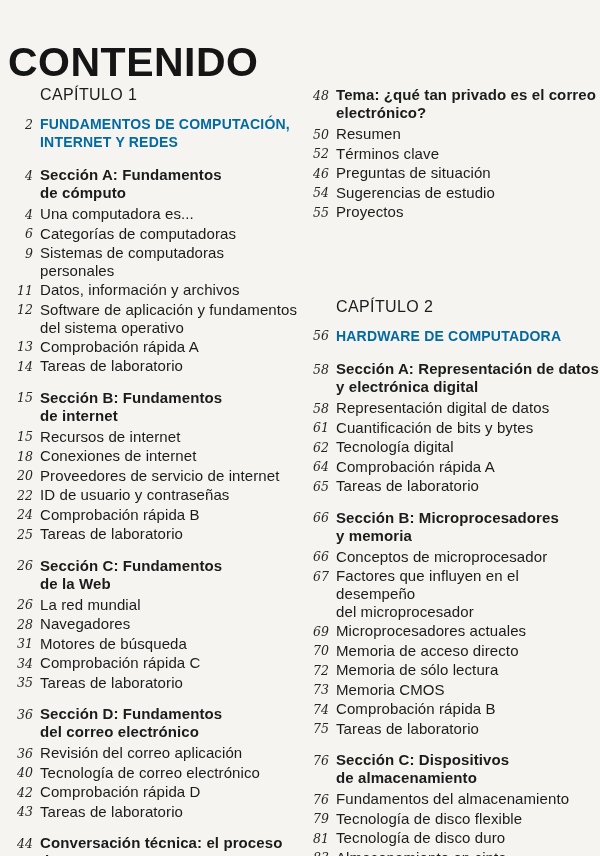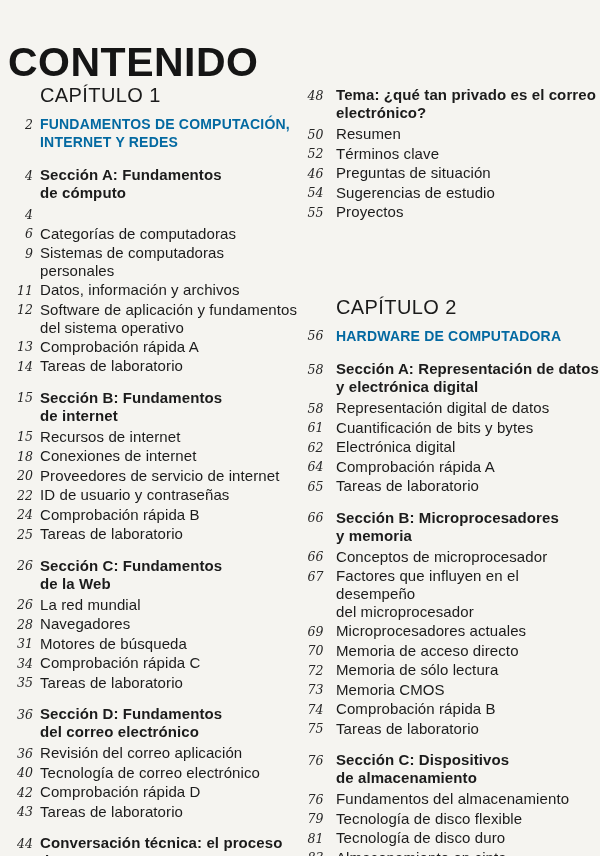--- a/index.html
+++ b/index.html
@@ -56,36 +56,35 @@
     text-align: right;
     font-family: "DejaVu Serif", serif;
     font-style: italic;
     font-size: 12.5px;
     line-height: 18px;
     color: #262626;
     padding-top: 0.5px;
   }
   .col-right .num {
     flex-basis: 27px;
-    text-align: center;
   }
   .txt {
     flex: 1;
     margin-left: 7px;
     font-size: 15px;
     line-height: 18px;
     white-space: pre-line;
     letter-spacing: 0.1px;
   }
   .row.chapter_label {
     margin-bottom: 11px;
   }
   .row.chapter_label .txt {
     font-weight: 500;
-    font-size: 20px;
+    font-size: 16px;
     letter-spacing: 0.4px;
   }
   .row.chapter_title {
     margin-bottom: 15px;
   }
   .row.chapter_title .txt {
     font-weight: 800;
     font-size: 14px;
     letter-spacing: 0.2px;
     color: #0369a1;
@@ -114,20 +113,21 @@
           <span class="txt">FUNDAMENTOS DE COMPUTACIÓN,
 INTERNET Y REDES</span>
         </div>
         <div class="row section">
           <span class="num">4</span>
           <span class="txt">Sección A: Fundamentos
 de cómputo</span>
         </div>
         <div class="row entry">
           <span class="num">4</span>
+          <span class="txt">Una computadora es...</span>
         </div>
         <div class="row entry">
           <span class="num">6</span>
           <span class="txt">Categorías de computadoras</span>
         </div>
         <div class="row entry">
           <span class="num">9</span>
           <span class="txt">Sistemas de computadoras personales</span>
         </div>
         <div class="row entry">
@@ -275,21 +275,21 @@
         <div class="row entry">
           <span class="num">58</span>
           <span class="txt">Representación digital de datos</span>
         </div>
         <div class="row entry">
           <span class="num">61</span>
           <span class="txt">Cuantificación de bits y bytes</span>
         </div>
         <div class="row entry">
           <span class="num">62</span>
-          <span class="txt">Electrónica digital</span>
+          <span class="txt">Tecnología digital</span>
         </div>
         <div class="row entry">
           <span class="num">64</span>
           <span class="txt">Comprobación rápida A</span>
         </div>
         <div class="row entry">
           <span class="num">65</span>
           <span class="txt">Tareas de laboratorio</span>
         </div>
         <div class="row section">

